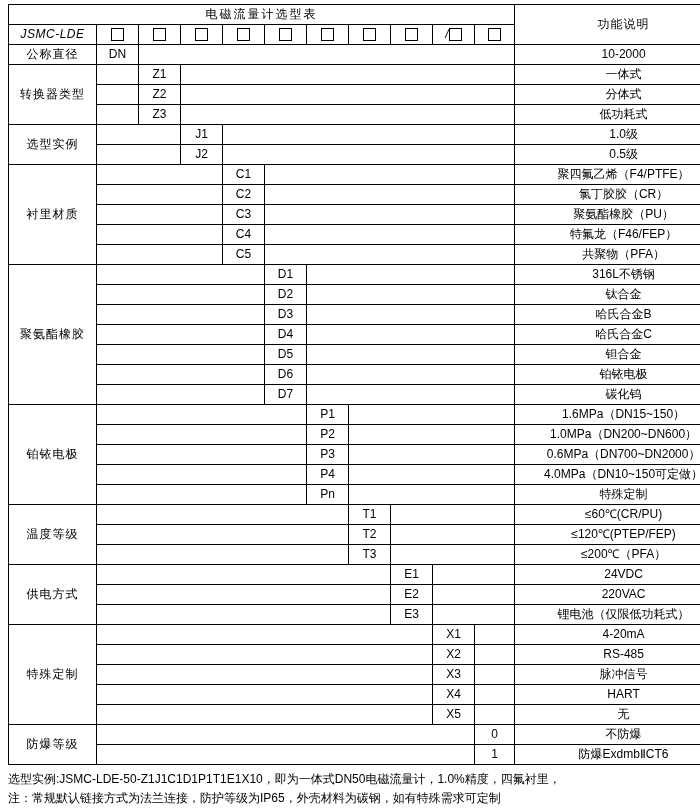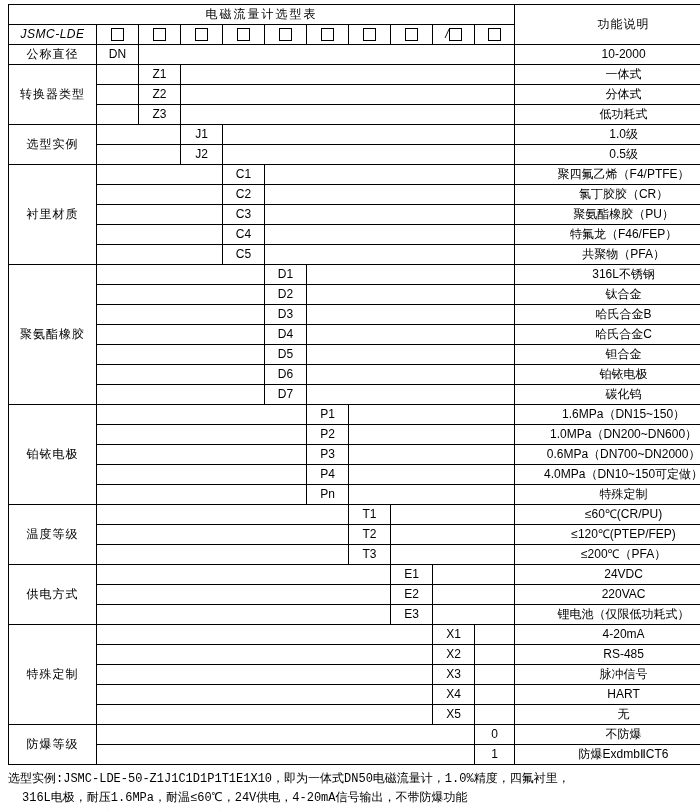--- a/index.html
+++ b/index.html
@@ -76,21 +76,20 @@
   }
   .notes {
     width: 684px;
     margin: 5px auto 0 3px;
     font-size: 12px;
     line-height: 19px;
     color: #000;
   }
   .notes div {
     white-space: nowrap;
-    font-family: Liberation Mono, monospace;
   }
   .notes .indent {
     padding-left: 14px;
   }
 </style>
 </head>
 <body>
 
 <div class="sheet">
 
@@ -360,17 +359,16 @@
     <tr>
       <td colspan="9"></td>
       <td class="code">1</td>
       <td class="desc">防爆ExdmbⅡCT6</td>
     </tr>
   </tbody>
     </table>
 
   <div class="notes">
     <div>选型实例:JSMC-LDE-50-Z1J1C1D1P1T1E1X10，即为一体式DN50电磁流量计，1.0%精度，四氟衬里，</div>
-    <div class="indent">316L电极，耐压1.6MPa，耐温≤60℃，24V供电，4-20mA信号输出，不带防爆功能</div>
     <div>注：常规默认链接方式为法兰连接，防护等级为IP65，外壳材料为碳钢，如有特殊需求可定制</div>
   </div>
 
 </div>
 
 </body></html>

